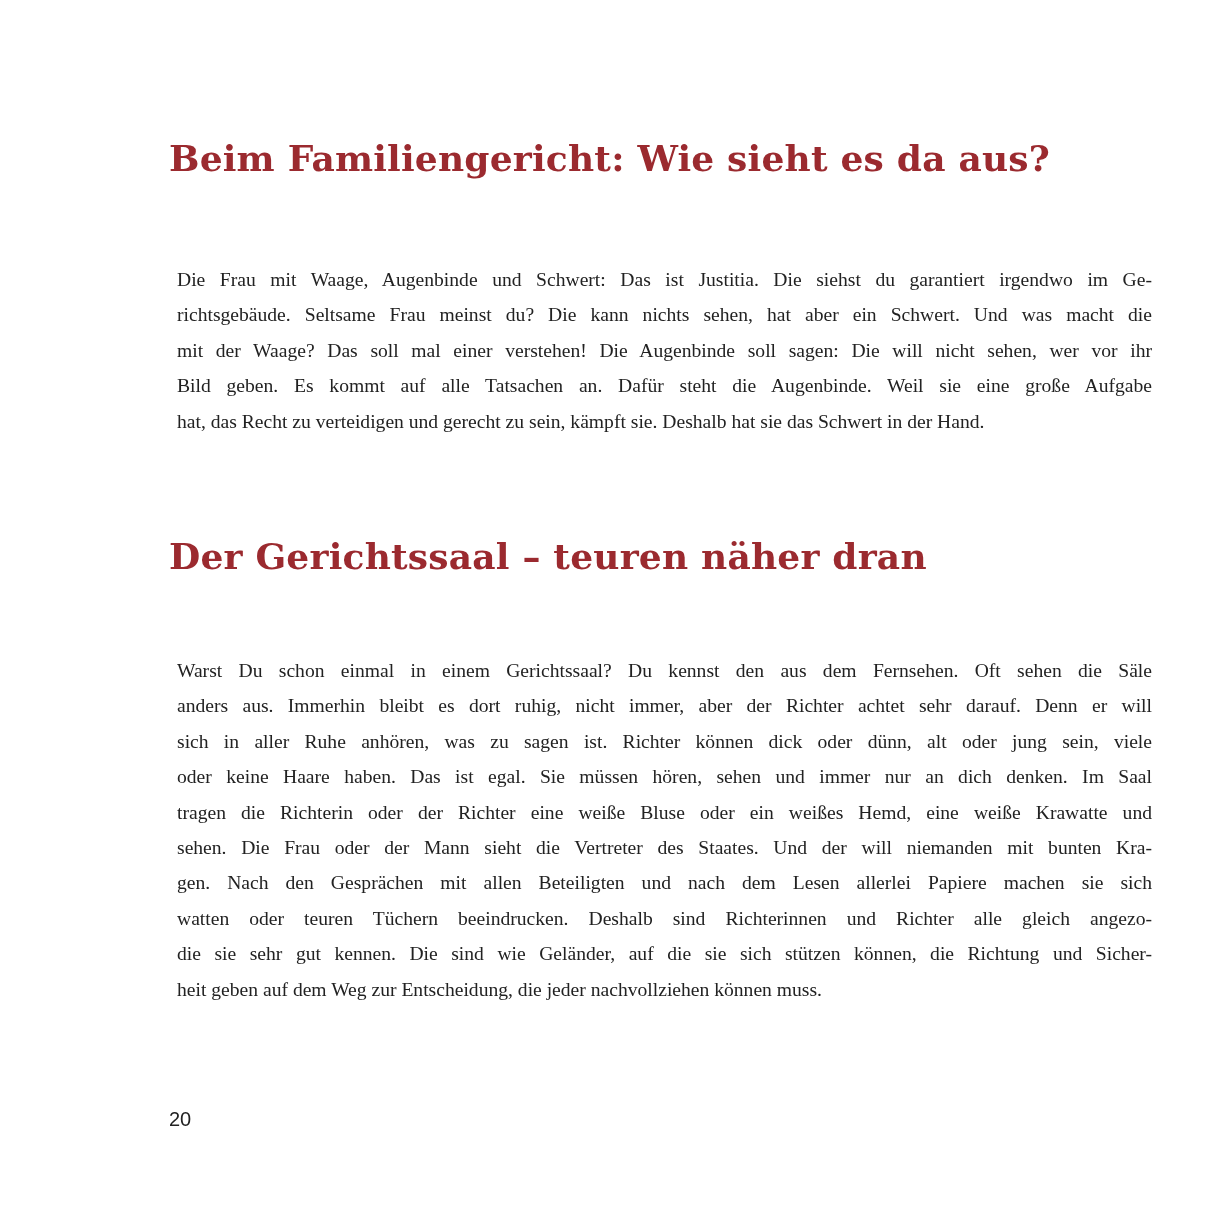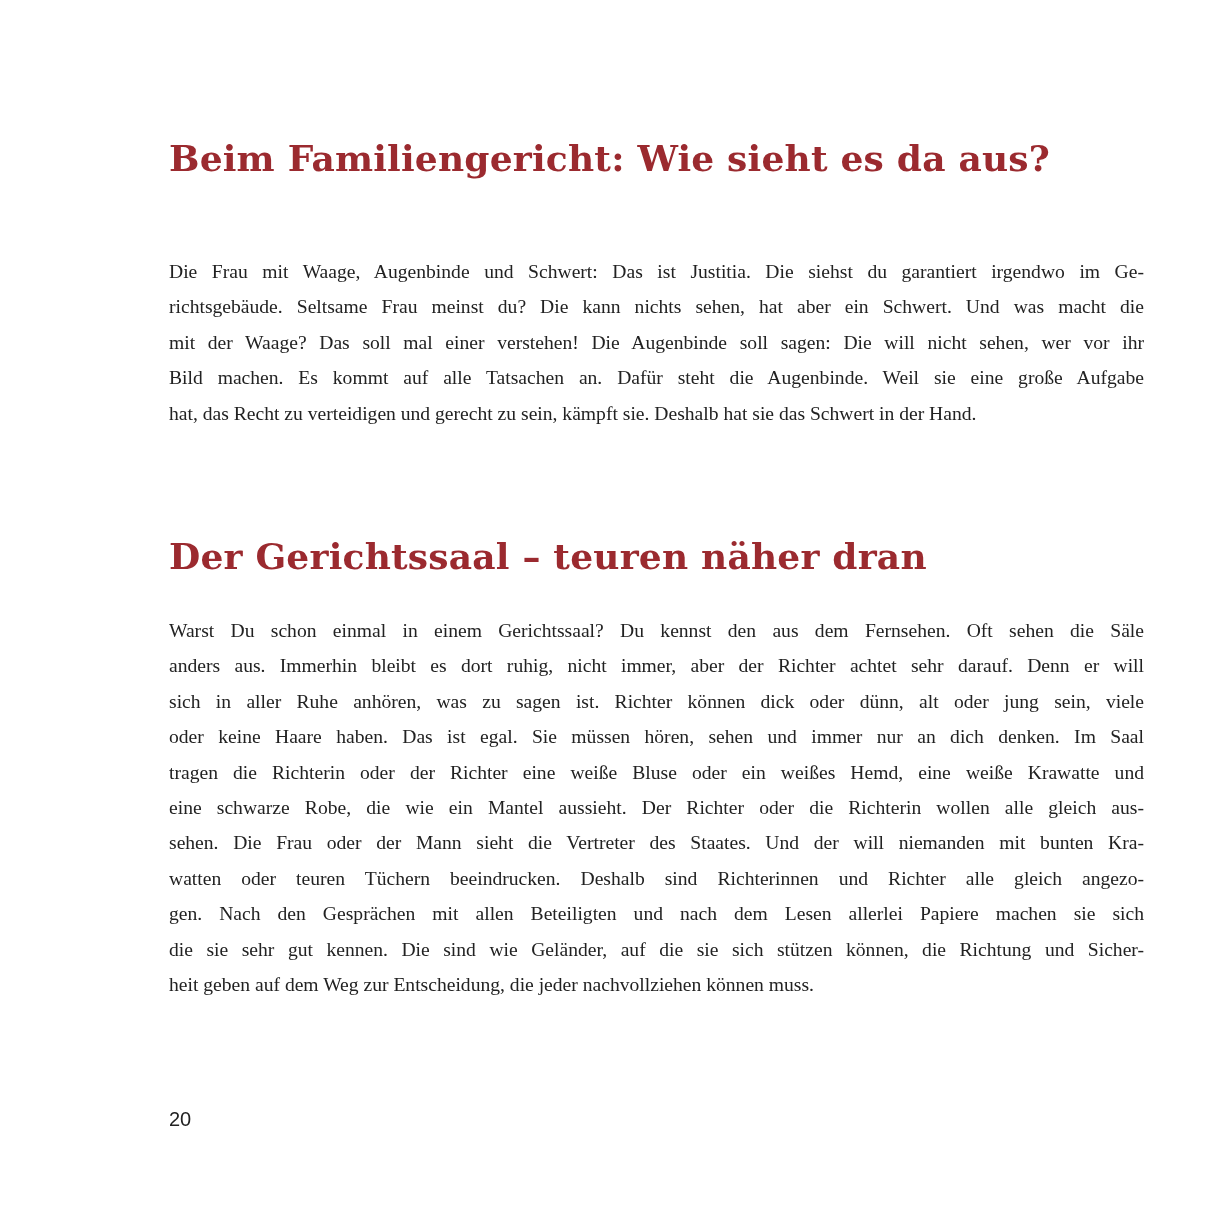--- a/index.html
+++ b/index.html
@@ -38,41 +38,41 @@
       position: absolute;
       top: 533px;
       left: 0;
     }
     .body-text {
       font-family: "Liberation Serif", "DejaVu Serif", serif;
       color: #222222;
       font-size: 19.6px;
       line-height: 35.4px;
       text-align: justify;
-      margin: 0;
+      margin: 8px;
     }
     .line {
       display: block;
       text-align: justify;
       text-align-last: justify;
       white-space: nowrap;
       overflow: visible;
     }
     .line.last {
       text-align-last: left;
     }
     .para-1 {
       position: absolute;
       top: 254px;
       left: 0;
       width: 975px;
     }
     .para-2 {
       position: absolute;
-      top: 613px;
+      top: 645px;
       left: 0;
       width: 975px;
     }
     .page-number {
       position: absolute;
       left: 169px;
       top: 1108px;
       font-family: "Liberation Sans", "DejaVu Sans", sans-serif;
       font-size: 20px;
       color: #222222;
@@ -82,35 +82,34 @@
 <body>
 
 <div class="page">
 
   <h1 class="heading heading-1">Beim Familiengericht: Wie sieht es da aus?</h1>
 
   <div class="body-text para-1">
     <span class="line">Die Frau mit Waage, Augenbinde und Schwert: Das ist Justitia. Die siehst du garantiert irgendwo im Ge-</span>
     <span class="line">richtsgebäude. Seltsame Frau meinst du? Die kann nichts sehen, hat aber ein Schwert. Und was macht die</span>
     <span class="line">mit der Waage? Das soll mal einer verstehen! Die Augenbinde soll sagen: Die will nicht sehen, wer vor ihr</span>
-    <span class="line">Bild machen. Es kommt auf alle Tatsachen an. Dafür steht die Augenbinde. Weil sie eine große Aufgabe</span>
+    <span class="line">Bild geben. Es kommt auf alle Tatsachen an. Dafür steht die Augenbinde. Weil sie eine große Aufgabe</span>
     <span class="line last">hat, das Recht zu verteidigen und gerecht zu sein, kämpft sie. Deshalb hat sie das Schwert in der Hand.</span>
   </div>
 
   <h1 class="heading heading-2">Der Gerichtssaal – teuren näher dran</h1>
 
   <div class="body-text para-2">
     <span class="line">Warst Du schon einmal in einem Gerichtssaal? Du kennst den aus dem Fernsehen. Oft sehen die Säle</span>
     <span class="line">anders aus. Immerhin bleibt es dort ruhig, nicht immer, aber der Richter achtet sehr darauf. Denn er will</span>
     <span class="line">sich in aller Ruhe anhören, was zu sagen ist. Richter können dick oder dünn, alt oder jung sein, viele</span>
     <span class="line">oder keine Haare haben. Das ist egal. Sie müssen hören, sehen und immer nur an dich denken. Im Saal</span>
     <span class="line">tragen die Richterin oder der Richter eine weiße Bluse oder ein weißes Hemd, eine weiße Krawatte und</span>
-    <span class="line">eine schwarze Robe, die wie ein Mantel aussieht. Der Richter oder die Richterin wollen alle gleich aus-</span>
     <span class="line">sehen. Die Frau oder der Mann sieht die Vertreter des  Staates. Und der will niemanden mit bunten Kra-</span>
+    <span class="line">gen. Nach den Gesprächen mit allen Beteiligten und nach dem Lesen allerlei Papiere machen sie sich</span>
     <span class="line">watten oder teuren Tüchern beeindrucken. Deshalb sind Richterinnen und Richter alle gleich angezo-</span>
-    <span class="line">gen. Nach den Gesprächen mit allen Beteiligten und nach dem Lesen allerlei Papiere machen sie sich</span>
     <span class="line">die sie sehr gut kennen. Die sind wie Geländer, auf die sie sich stützen können, die Richtung und Sicher-</span>
     <span class="line last">heit geben auf dem Weg zur Entscheidung, die jeder nachvollziehen können muss.</span>
   </div>
 
 </div>
 
 <div class="page-number">20</div>
 
 </body></html>

